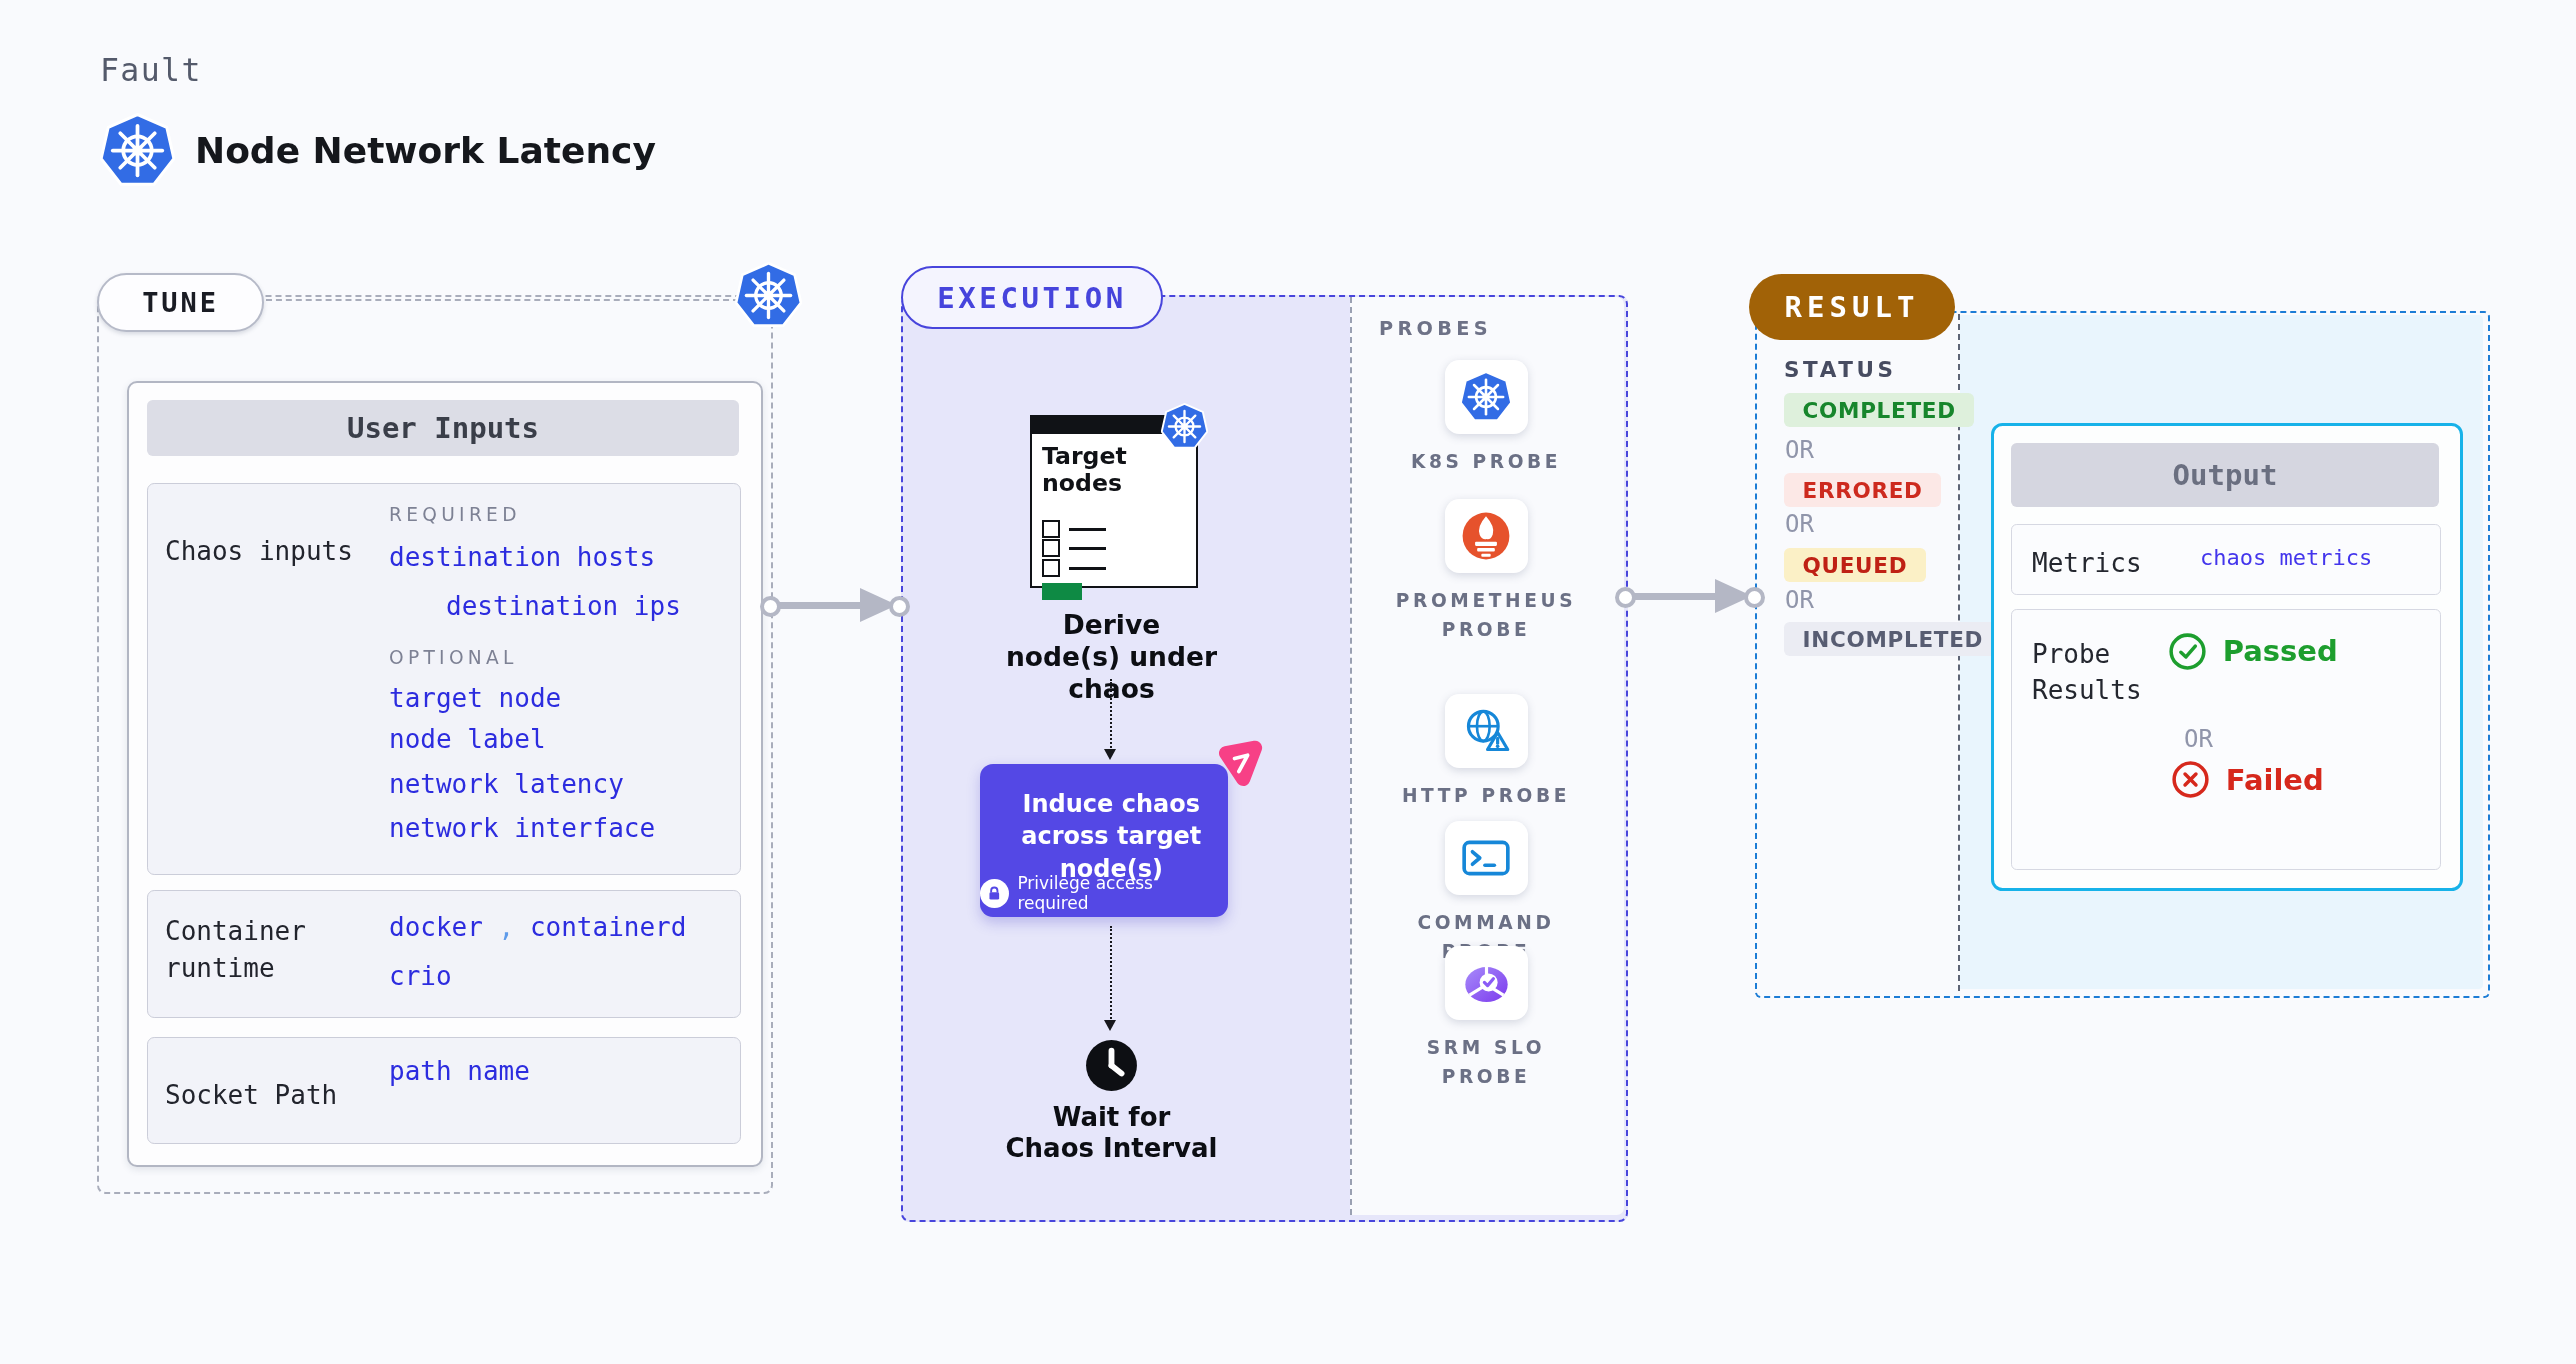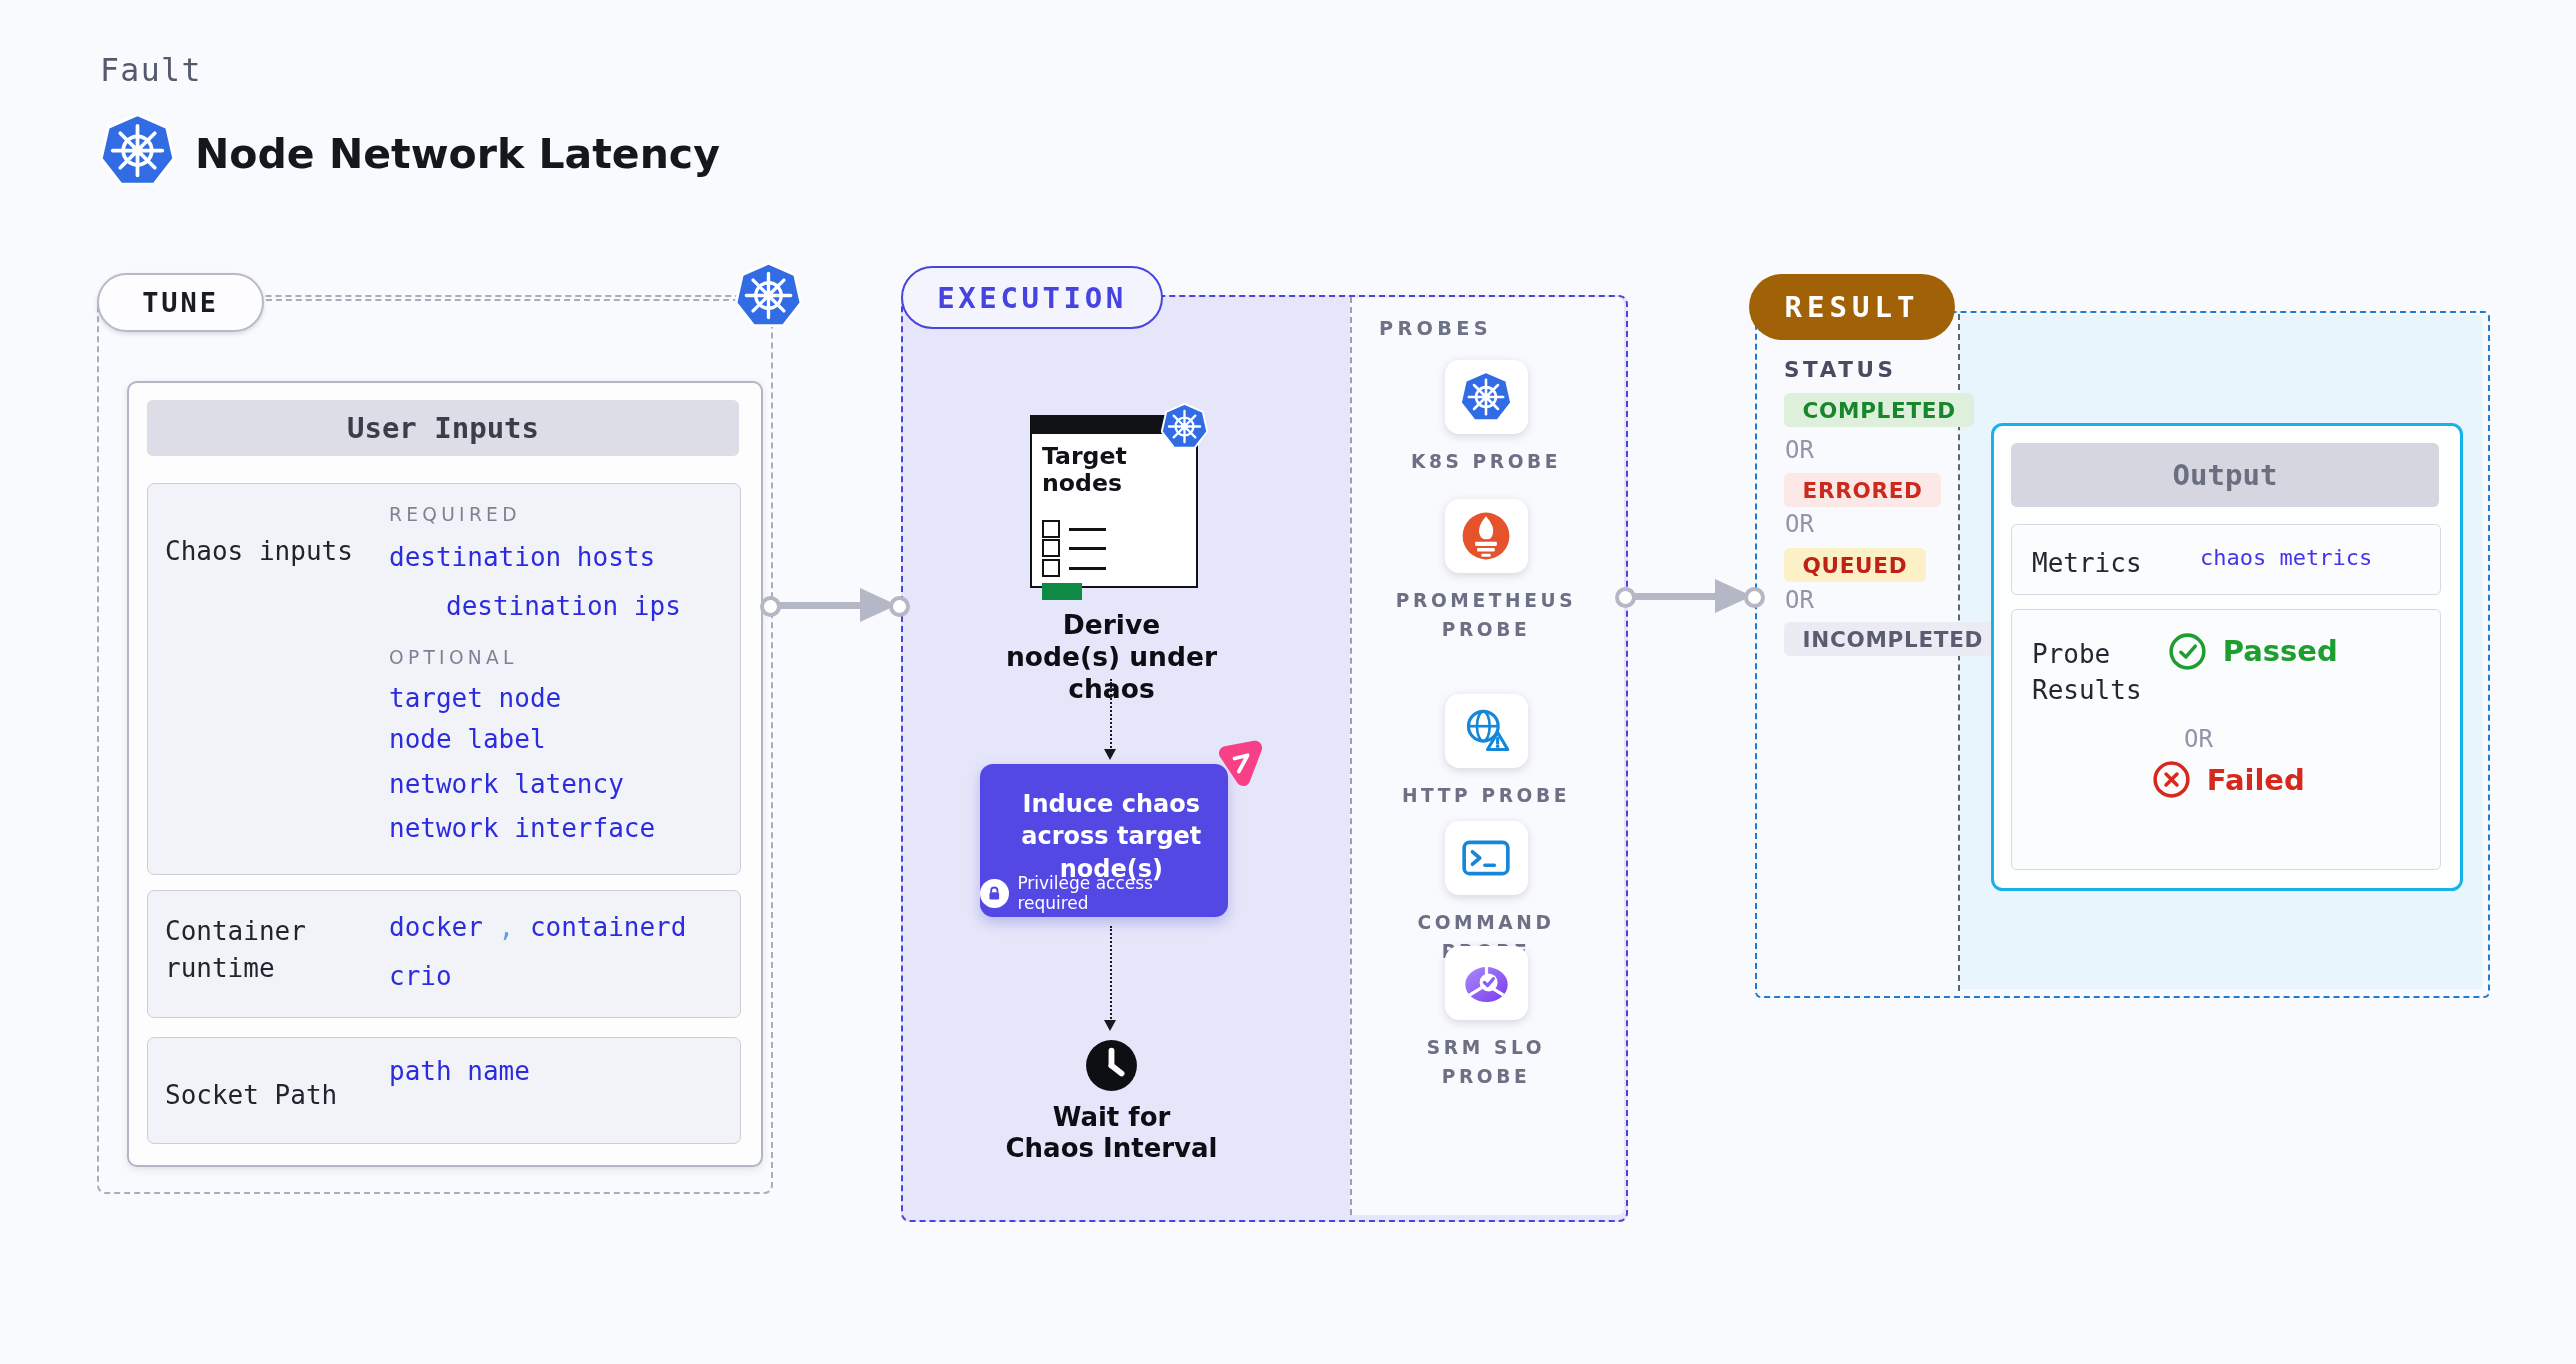--- a/index.html
+++ b/index.html
@@ -7,21 +7,21 @@
     width:2576px;height:1365px;position:relative;overflow:hidden;
     background:#f9fafd;
     font-family:"DejaVu Sans",sans-serif;color:#1a1c24;
   }
   .abs{position:absolute;}
   .mono{font-family:"DejaVu Sans Mono","Liberation Mono",monospace;}
   .sans{font-family:"DejaVu Sans","Liberation Sans",sans-serif;}
 
   
   .fault-label{left:100px;top:52px;font-size:31.5px;color:#545a6b;letter-spacing:1.4px;}
-  .page-title{left:195px;top:130px;font-size:41px;font-weight:bold;color:#15171c;}
+  .page-title{left:195px;top:130px;font-size:36px;font-weight:bold;color:#15171c;}
   .title-logo{left:100px;top:113px;width:75px;height:75px;}
 
   
   .pill{
     border-radius:43px;display:flex;align-items:center;justify-content:center;
     font-weight:bold;z-index:6;
   }
   .dashed-box{border-radius:8.6px;z-index:1;}
   .card{background:#fdfdfe;border:2.1px solid #b2b6c3;border-radius:10px;
         box-shadow:0 2.9px 7.2px rgba(60,70,100,.12);}
@@ -395,21 +395,21 @@
   <div class="output-row row-probe">
     <div class="out-label mono" style="top:26px;width:143px;">Probe Results</div>
     <div class="pf-row" style="left:156px;top:21.5px;">
       <svg viewBox="0 0 100 100" width="39" height="39">
         <circle cx="50" cy="50" r="42" fill="none" stroke="#1d9e2e" stroke-width="9"></circle>
         <polyline points="33,52 46,64 70,36" fill="none" stroke="#1d9e2e" stroke-width="9" stroke-linecap="round" stroke-linejoin="round"></polyline>
       </svg>
       <span class="pf-text passed-text sans">Passed</span>
     </div>
     <div class="or-out mono">OR</div>
-    <div class="pf-row" style="left:140px;top:150px;">
+    <div class="pf-row" style="left:159px;top:150px;">
       <svg viewBox="0 0 100 100" width="39" height="39">
         <circle cx="50" cy="50" r="42" fill="none" stroke="#d6281c" stroke-width="9"></circle>
         <line x1="36" y1="36" x2="64" y2="64" stroke="#d6281c" stroke-width="9" stroke-linecap="round"></line>
         <line x1="64" y1="36" x2="36" y2="64" stroke="#d6281c" stroke-width="9" stroke-linecap="round"></line>
       </svg>
       <span class="pf-text failed-text sans">Failed</span>
     </div>
   </div>
 </div>
 

